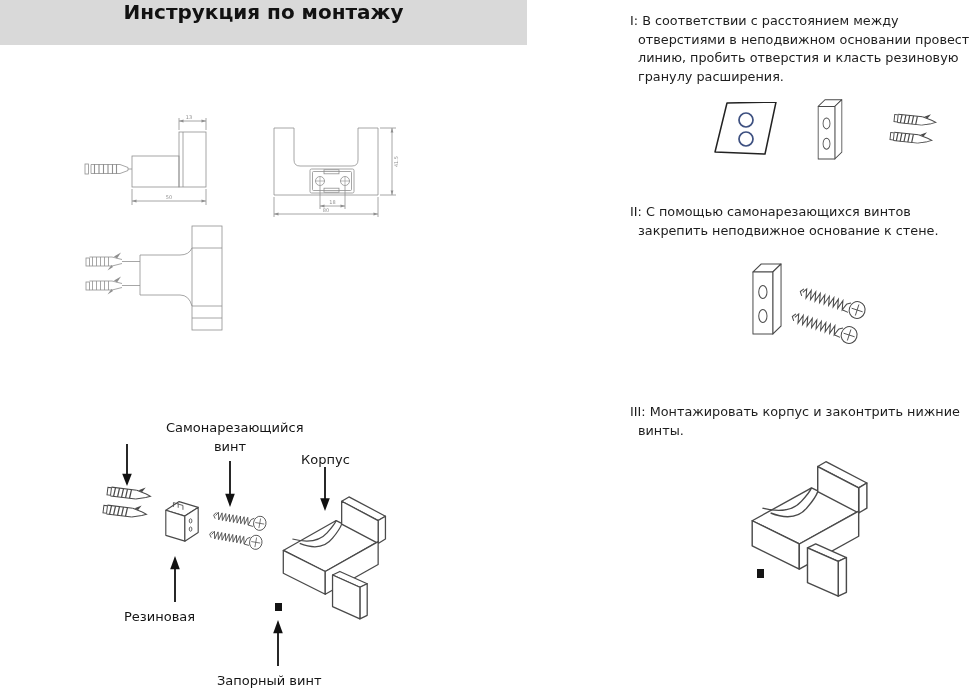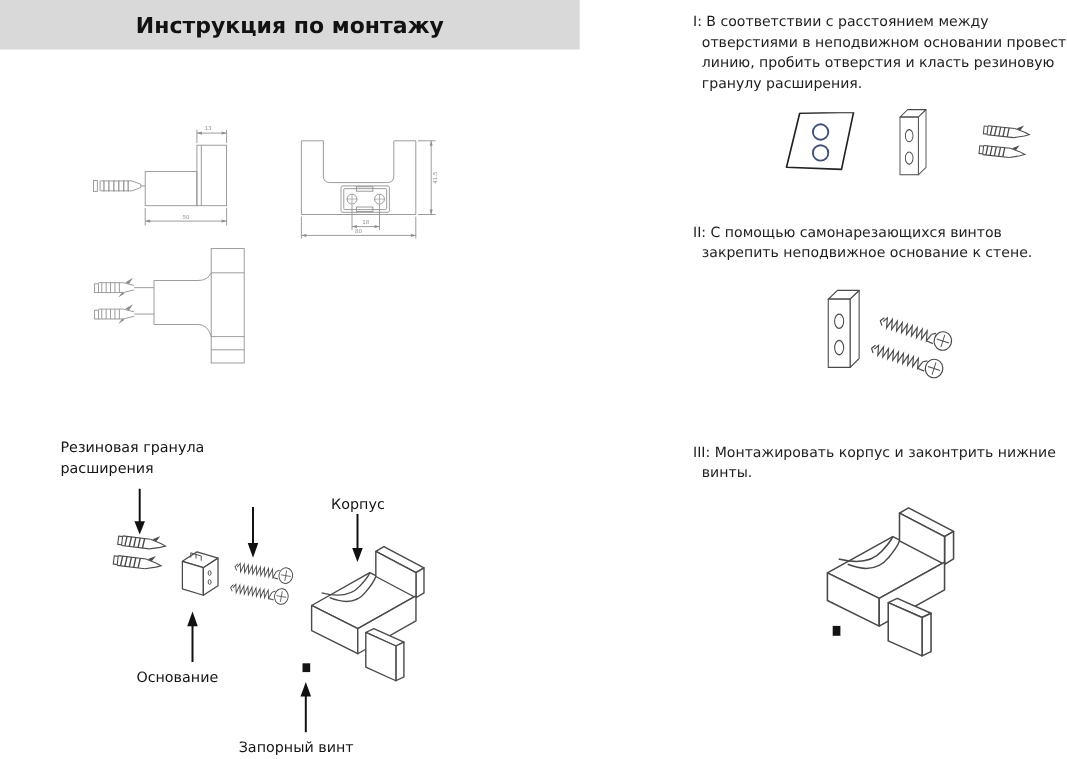--- a/index.html
+++ b/index.html
@@ -1,21 +1,21 @@
 <!DOCTYPE html>
 <html><head>
 <meta charset="utf-8">
 <style>
   html,body { margin:0; padding:0; background:#fff; }
   .canvas { position:relative; width:970px; height:690px; background:#ffffff; overflow:hidden;
             font-family:"DejaVu Sans","Liberation Sans",sans-serif; color:#1a1a1a; }
   .abs { position:absolute; }
 
   .title-bar { left:0; top:0; width:527px; height:45px; background:#d9d9d9;
-               display:flex; align-items:center; justify-content:center; }
+               display:flex; justify-content:center; }
   .title-bar h1 { margin:0; font-size:20px; font-weight:600; color:#121212; }
 
   .subtitle { left:60px; top:61px; width:380px; text-align:center;
               font-size:17px; font-weight:600; color:#141414; }
 
   .step-text { width:342px; font-size:12.8px; line-height:1.46; color:#1d1d1d;
                padding-left:8px; text-indent:-8px; margin:0; }
 
   .part-label { font-size:13px; color:#151515; line-height:1.45; }
   .center { text-align:center; }
@@ -147,21 +147,21 @@
       <g>
         <rect x="2" y="60" width="3.5" height="8"></rect>
         <path d="M5.5,59 H28 M5.5,68 H28 M8.5,59 V68 M12.5,59 V68 M16.5,59 V68 M20.5,59 V68 M24.5,59 V68"></path>
         <path d="M28,59 L38,61.5 M28,68 L38,65.5 M38,63.5 H56"></path>
         <polygon class="dimfill" points="30,58.5 37,54.5 33,60.5"></polygon>
         <polygon class="dimfill" points="29,69 23.5,72.5 27.5,67"></polygon>
       </g>
     </g>
   </svg>
 
-  <div class="abs part-label" style="left:55px;top:399px;width:152px">Резиновая гранула расширения</div>
+  <div class="abs part-label center" style="left:166px;top:419px;width:128px">Самонарезающийся винт</div>
   <div class="abs part-label" style="left:301px;top:451px;width:60px">Корпус</div>
 
   <svg class="abs" style="left:120px;top:444px" width="14" height="42" viewBox="0 0 14 45" preserveAspectRatio="none">
       <use href="#sym-arrow-down"></use>
     </svg>
   <svg class="abs" style="left:223px;top:461px" width="14" height="46" viewBox="0 0 14 45" preserveAspectRatio="none">
       <use href="#sym-arrow-down"></use>
     </svg>
   <svg class="abs" style="left:318px;top:467px" width="14" height="44" viewBox="0 0 14 45" preserveAspectRatio="none">
       <use href="#sym-arrow-down"></use>
@@ -187,21 +187,21 @@
 
   <svg class="abs" style="left:276px;top:489px" width="114" height="136" viewBox="0 0 125 155" preserveAspectRatio="none">
       <use href="#sym-hook"></use>
     </svg>
 
   <div class="abs blk-sq" style="left:275px;top:603px;width:7px;height:8px"></div>
 
   <svg class="abs" style="left:168px;top:556px" width="14" height="46" viewBox="0 0 14 45" preserveAspectRatio="none">
       <use href="#sym-arrow-up"></use>
     </svg>
-  <div class="abs part-label" style="left:124px;top:608px;width:90px">Основание</div>
+  <div class="abs part-label" style="left:124px;top:608px;width:90px">Резиновая</div>
 
   <svg class="abs" style="left:271px;top:620px" width="14" height="46" viewBox="0 0 14 45" preserveAspectRatio="none">
       <use href="#sym-arrow-up"></use>
     </svg>
   <div class="abs part-label" style="left:217px;top:672px;width:110px">Запорный винт</div>
 
   <p class="abs step-text" style="left:630px;top:12px">I: В соответствии с расстоянием между отверстиями в неподвижном основании провести линию, пробить отверстия и класть резиновую гранулу расширения.</p>
 
   <svg class="abs" style="left:713px;top:102px" width="66" height="56" viewBox="0 0 66 56">
     <polygon points="14,1 63,0 52,52 2,50" fill="#fff" stroke="#222" stroke-width="1.5" stroke-linejoin="round"></polygon>

